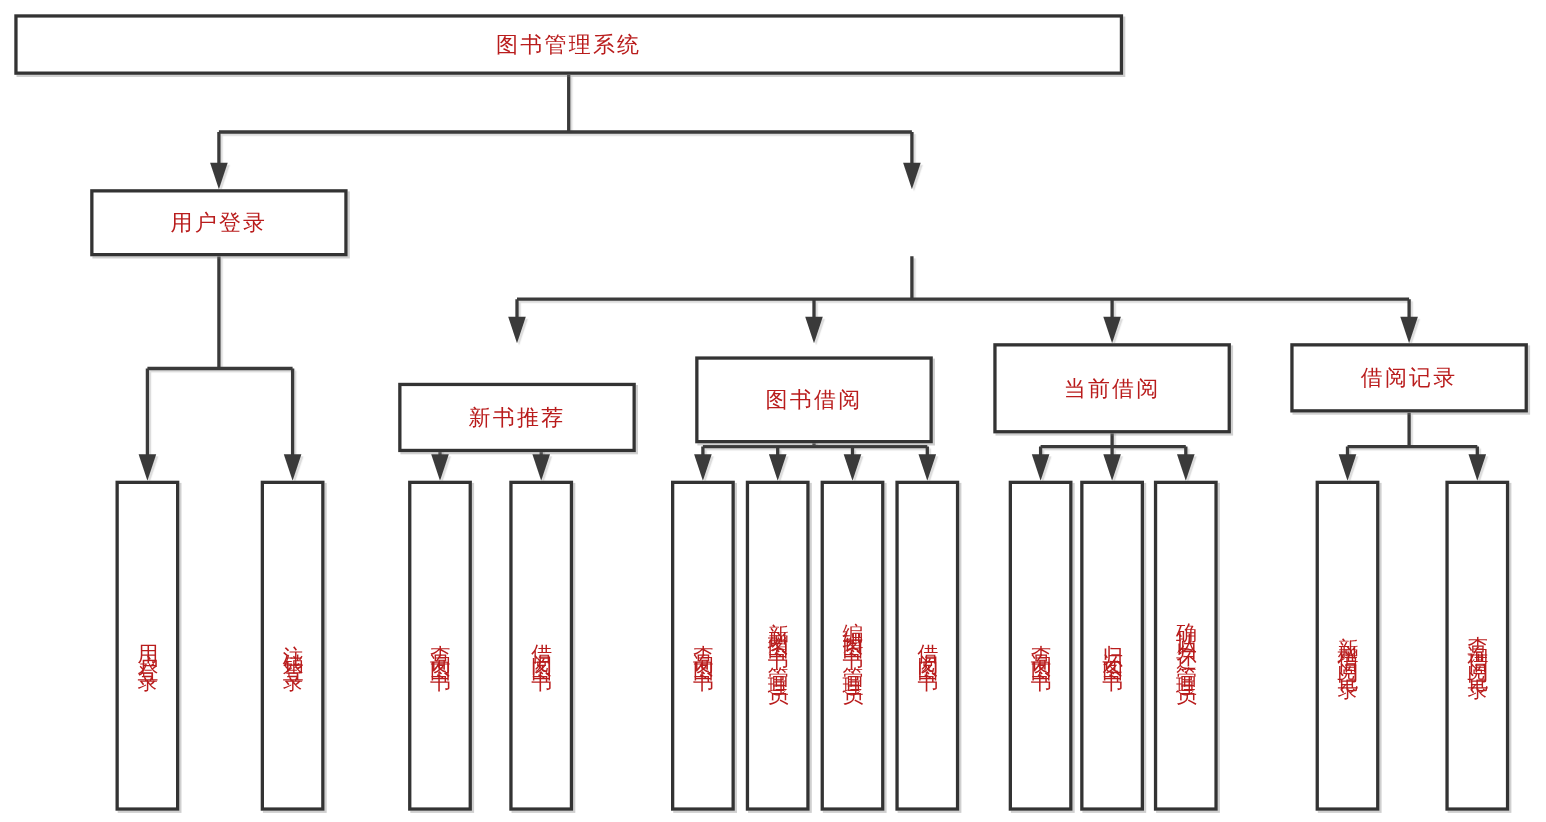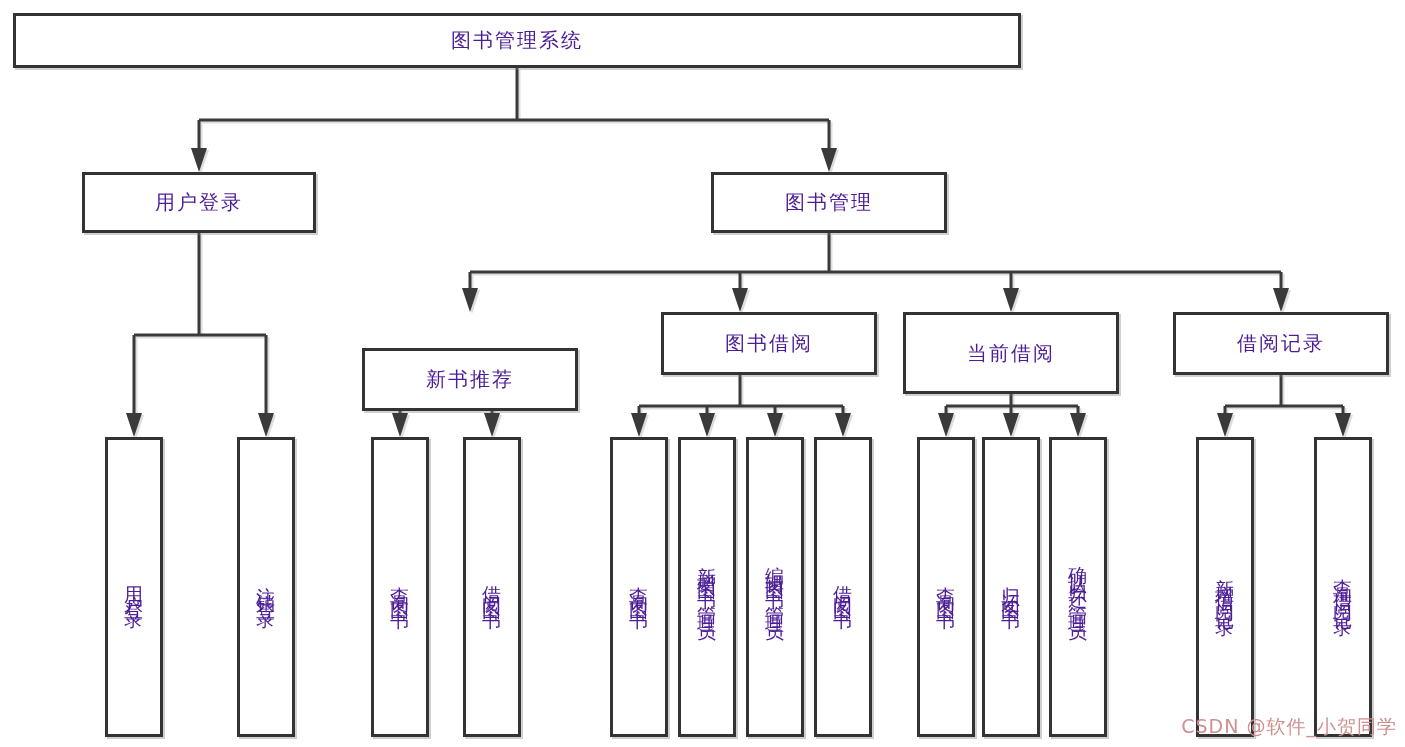--- a/index.html
+++ b/index.html
@@ -34,21 +34,21 @@
     stroke:none;
   }
   .node{
     position:absolute;
     box-sizing:border-box;
     background:var(--fill);
     border:3px solid var(--border);
     display:flex;
     align-items:center;
     justify-content:center;
-    color:#4c1d95;
+    color:#b91c1c;
     box-shadow:2px 2px 0 rgba(120,120,120,0.35);
   }
   .h-node span{
     font-size:20px;
     letter-spacing:2px;
     white-space:nowrap;
   }
   .v-node span{
     writing-mode:vertical-rl;
     text-orientation:mixed;
@@ -115,28 +115,25 @@
     </g>
   </svg>
 
   <div class="node h-node" style="left:13px;top:13px;width:1008px;height:55px;">
     <span>图书管理系统</span>
   </div>
 
   <div class="node h-node" style="left:82px;top:172px;width:234px;height:61px;">
     <span>用户登录</span>
   </div>
-  <div class="node h-node" style="left:711px;top:172px;width:236px;height:61px;">
-    <span>图书管理</span>
-  </div>
 
   <div class="node h-node" style="left:362px;top:312px;width:216px;height:63px;margin-top:36px;">
     <span>新书推荐</span>
   </div>
-  <div class="node h-node" style="left:632px;top:312px;width:216px;height:63px;margin-left:29px;">
+  <div class="node h-node" style="left:632px;top:324px;width:216px;height:79px;">
     <span>图书借阅</span>
   </div>
   <div class="node h-node" style="left:903px;top:312px;width:216px;height:82px;">
     <span>当前借阅</span>
   </div>
   <div class="node h-node" style="left:1173px;top:312px;width:216px;height:63px;">
     <span>借阅记录</span>
   </div>
 
   <div class="node v-node" style="left:105px;top:437px;width:58px;height:300px;">
@@ -176,15 +173,14 @@
     <span>确认归还（管理员）</span>
   </div>
 
   <div class="node v-node" style="left:1196px;top:437px;width:58px;height:300px;">
     <span>新增借阅记录</span>
   </div>
   <div class="node v-node" style="left:1314px;top:437px;width:58px;height:300px;">
     <span>查询借阅记录</span>
   </div>
 
-  <div class="watermark">CSDN @软件_小贺同学</div>
 
 </div>
 
 </body></html>

